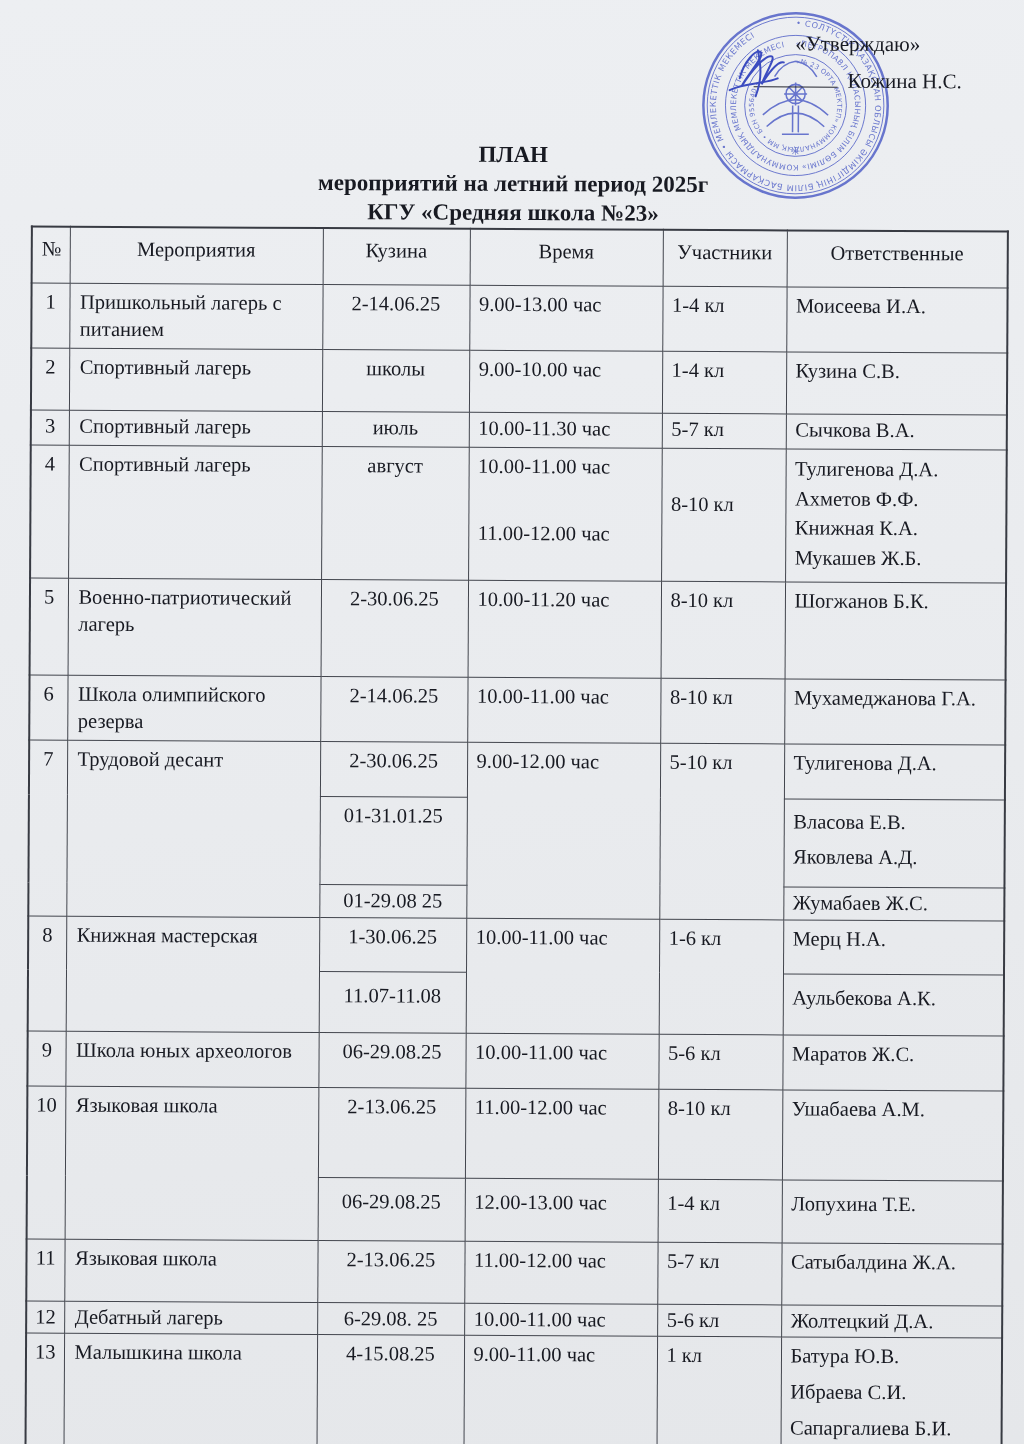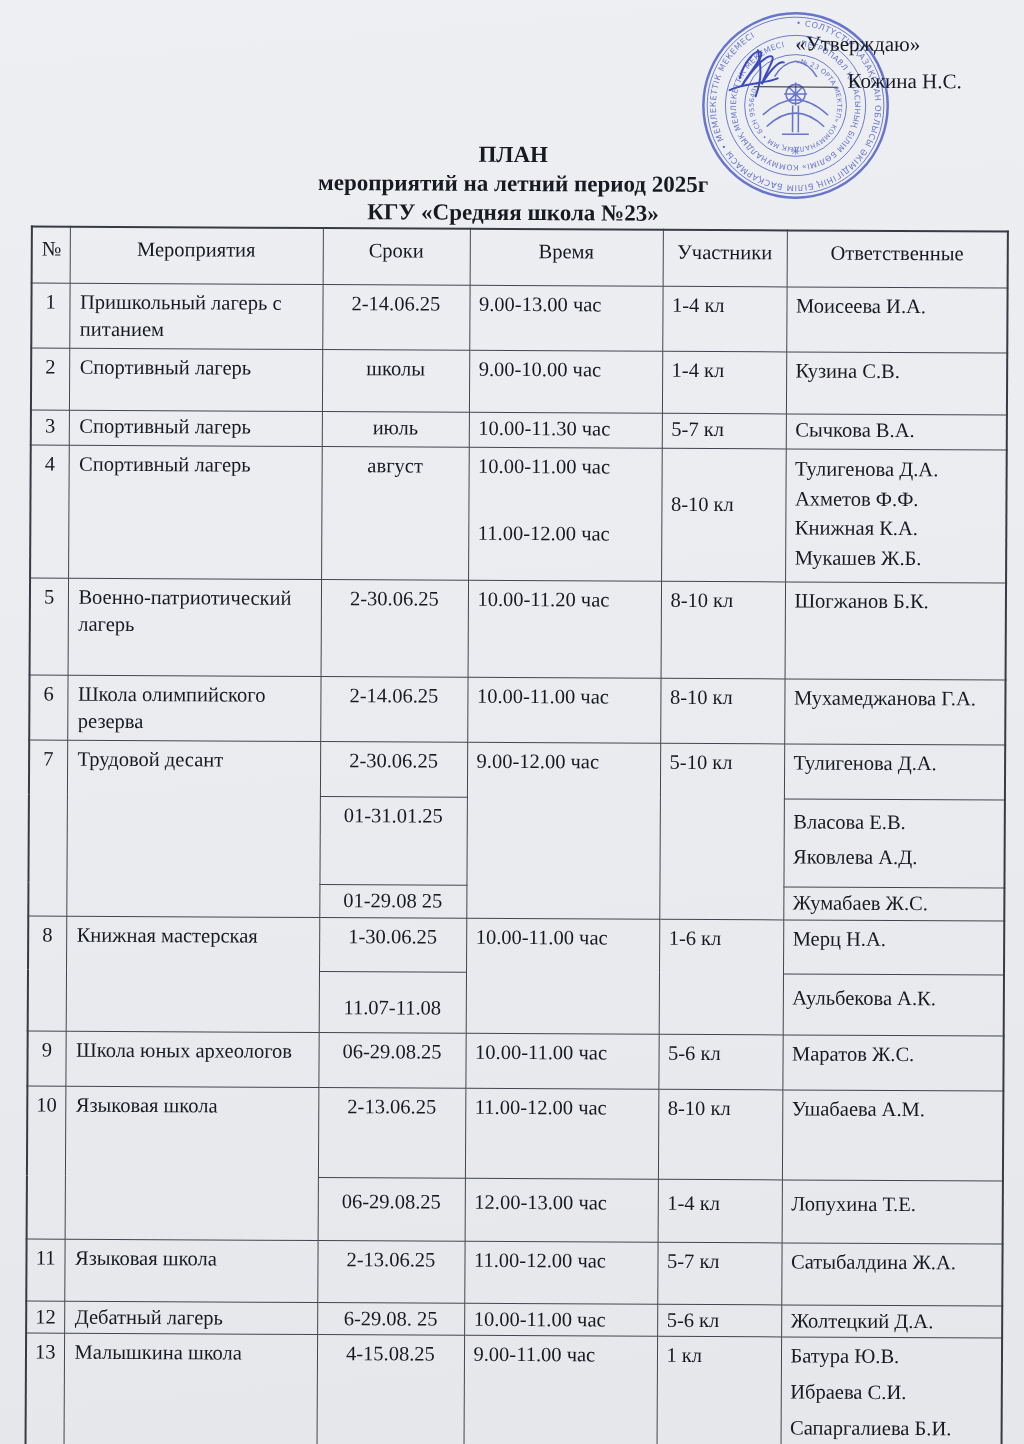--- a/index.html
+++ b/index.html
@@ -116,21 +116,21 @@
         <col style="width:253px">
         <col style="width:147px">
       <col style="width:193px">
         <col style="width:124px">
         <col style="width:221px">
     </colgroup>
     <thead>
       <tr style="height:56px">
         <th>№</th>
         <th>Мероприятия</th>
-        <th>Сроки</th>
+        <th>Кузина</th>
         <th>Время</th>
         <th class="brk">Участники</th>
         <th>Ответственные</th>
       </tr>
     </thead>
     <tbody>
       <tr style="height:57px">
         <td class="num">1</td>
         <td class="act n36">Пришкольный лагерь с питанием</td>
         <td class="dates">2-14.06.25</td>
@@ -215,21 +215,21 @@
         <td class="num" rowspan="2">8</td>
         <td class="act" rowspan="2">Книжная мастерская</td>
         <td class="dates">1-30.06.25</td>
         <td rowspan="2">10.00-11.00 час</td>
         <td rowspan="2">1-6 кл</td>
         <td class="multi">
           <span>Мерц Н.А.</span>
         </td>
       </tr>
       <tr style="height:61px">
-        <td class="dates" style="padding-top:22px">11.07-11.08</td>
+        <td class="dates" style="padding-top:10px">11.07-11.08</td>
         <td class="multi" style="padding-top:10px">
           <span>Аульбекова А.К.</span>
         </td>
       </tr>
       <tr style="height:55px">
         <td class="num">9</td>
         <td class="act narrow">Школа юных археологов</td>
         <td class="dates">06-29.08.25</td>
         <td>10.00-11.00 час</td>
         <td>5-6 кл</td>

